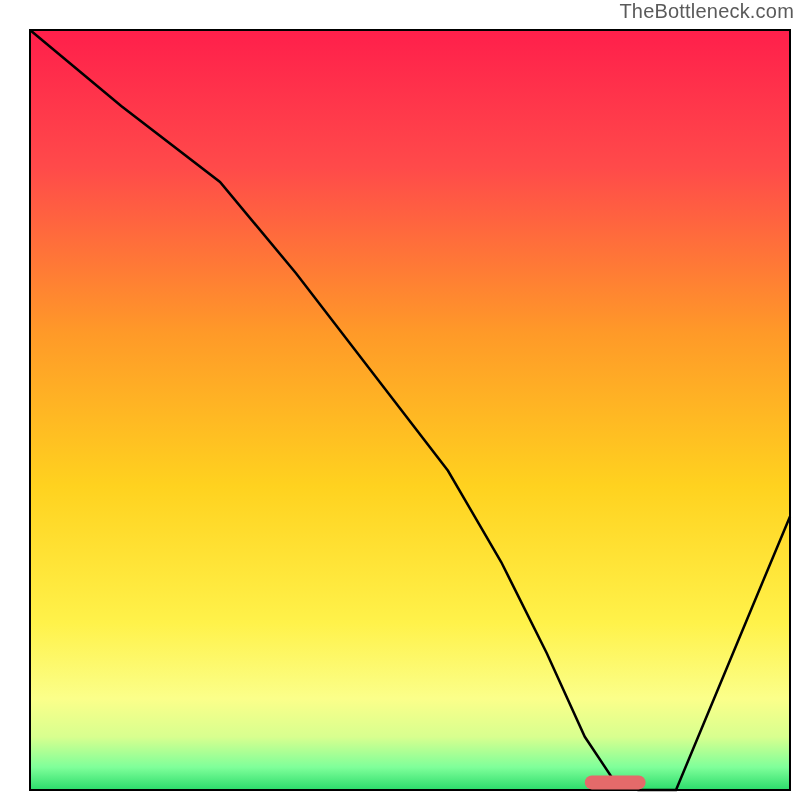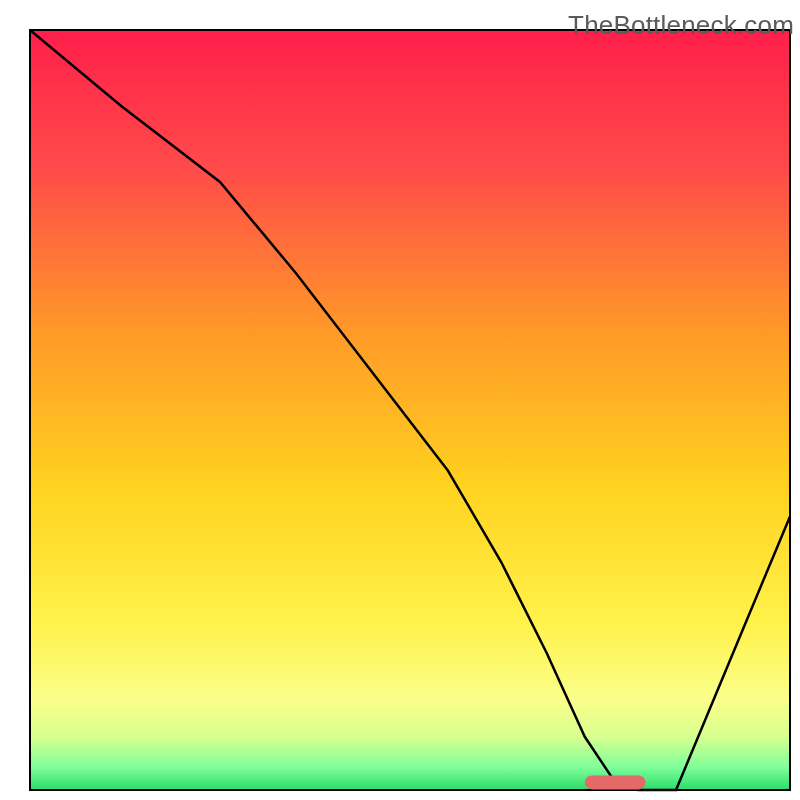--- a/index.html
+++ b/index.html
@@ -10,23 +10,23 @@
     background: #ffffff;
     font-family: Arial, Helvetica, sans-serif;
   }
   .container {
     position: relative;
     width: 800px;
     height: 800px;
   }
   .watermark {
     position: absolute;
-    top: 10px;
+    top: 0;
     right: 6px;
-    font-size: 26px;
+    font-size: 20px;
     font-weight: 500;
     color: #5a5a5a;
     letter-spacing: 0.2px;
   }
   svg {
     display: block;
   }
 </style>
 </head>
 <body>

